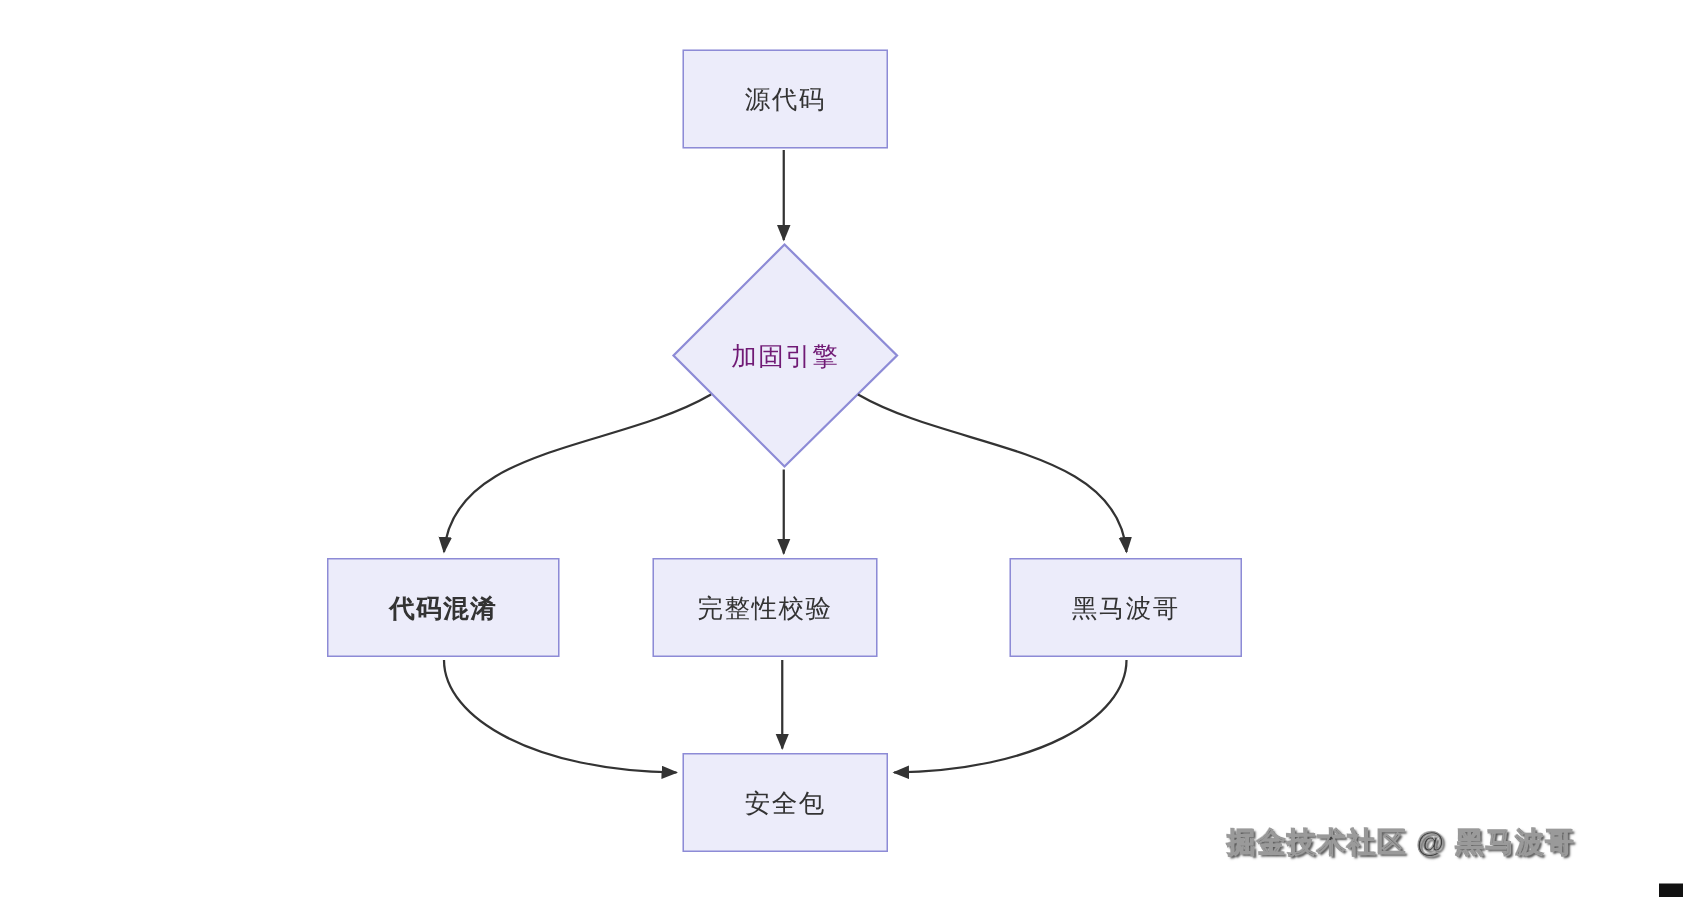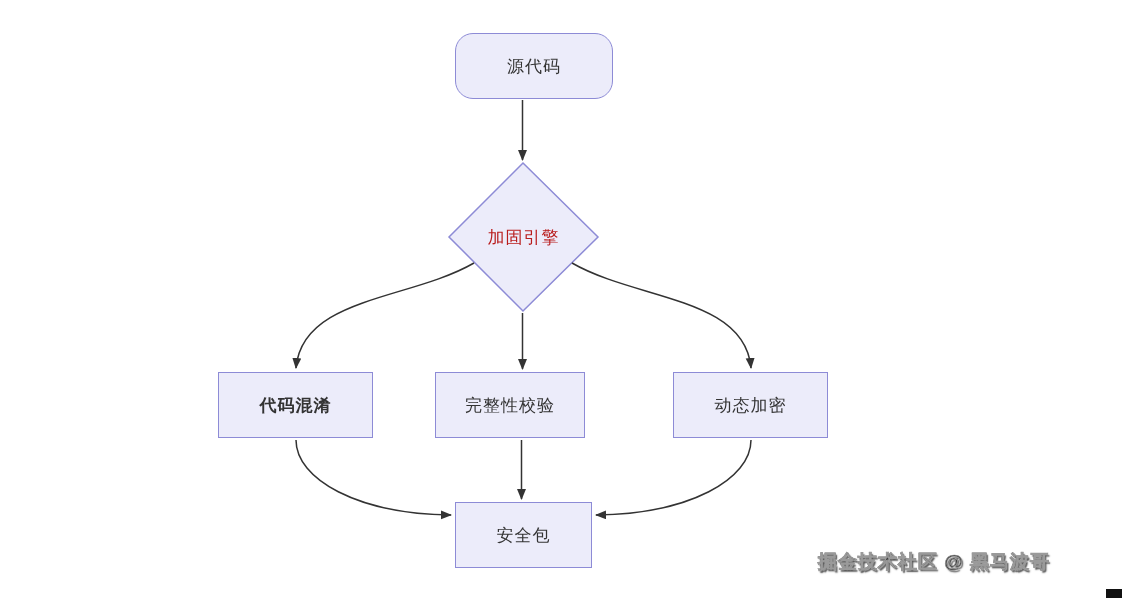--- a/index.html
+++ b/index.html
@@ -28,35 +28,35 @@
     box-sizing: border-box;
     background: #ececfa;
     border: 1.5px solid #8d8bd6;
     display: flex;
     align-items: center;
     justify-content: center;
     color: #333333;
     font-size: 17px;
     letter-spacing: 1px;
   }
-  .node-source    { left: 455px; top: 33px;  width: 158px; height: 66px; border-radius: 18px; }
+  .node-source    { left: 455px; top: 33px;  width: 137px; height: 66px; }
   .node-obfus     { left: 218px; top: 372px; width: 155px; height: 66px; font-weight: bold; }
   .node-integrity { left: 435px; top: 372px; width: 150px; height: 66px; }
   .node-encrypt   { left: 673px; top: 372px; width: 155px; height: 66px; }
   .node-package   { left: 455px; top: 502px; width: 137px; height: 66px; font-family: Liberation Mono, monospace; }
   .diamond-label {
     position: absolute;
     left: 449px;
     top: 226px;
     width: 149px;
     height: 22px;
     display: flex;
     align-items: center;
     justify-content: center;
-    color: #b91c1c;
+    color: #701a75;
     font-size: 17px;
     letter-spacing: 1px;
   }
   .watermark {
     position: absolute;
     left: 818px;
     top: 549px;
     width: 300px;
     font-size: 19px;
     font-weight: bold;
@@ -108,21 +108,21 @@
 
   <div class="node-rect node-obfus">
     <span>代码混淆</span>
   </div>
 
   <div class="node-rect node-integrity">
     <span>完整性校验</span>
   </div>
 
   <div class="node-rect node-encrypt">
-    <span>动态加密</span>
+    <span>黑马波哥</span>
   </div>
 
   <div class="node-rect node-package">
     <span>安全包</span>
   </div>
 
   <div class="watermark">掘金技术社区 @ 黑马波哥</div>
 
   <div class="corner-mark"></div>
 

